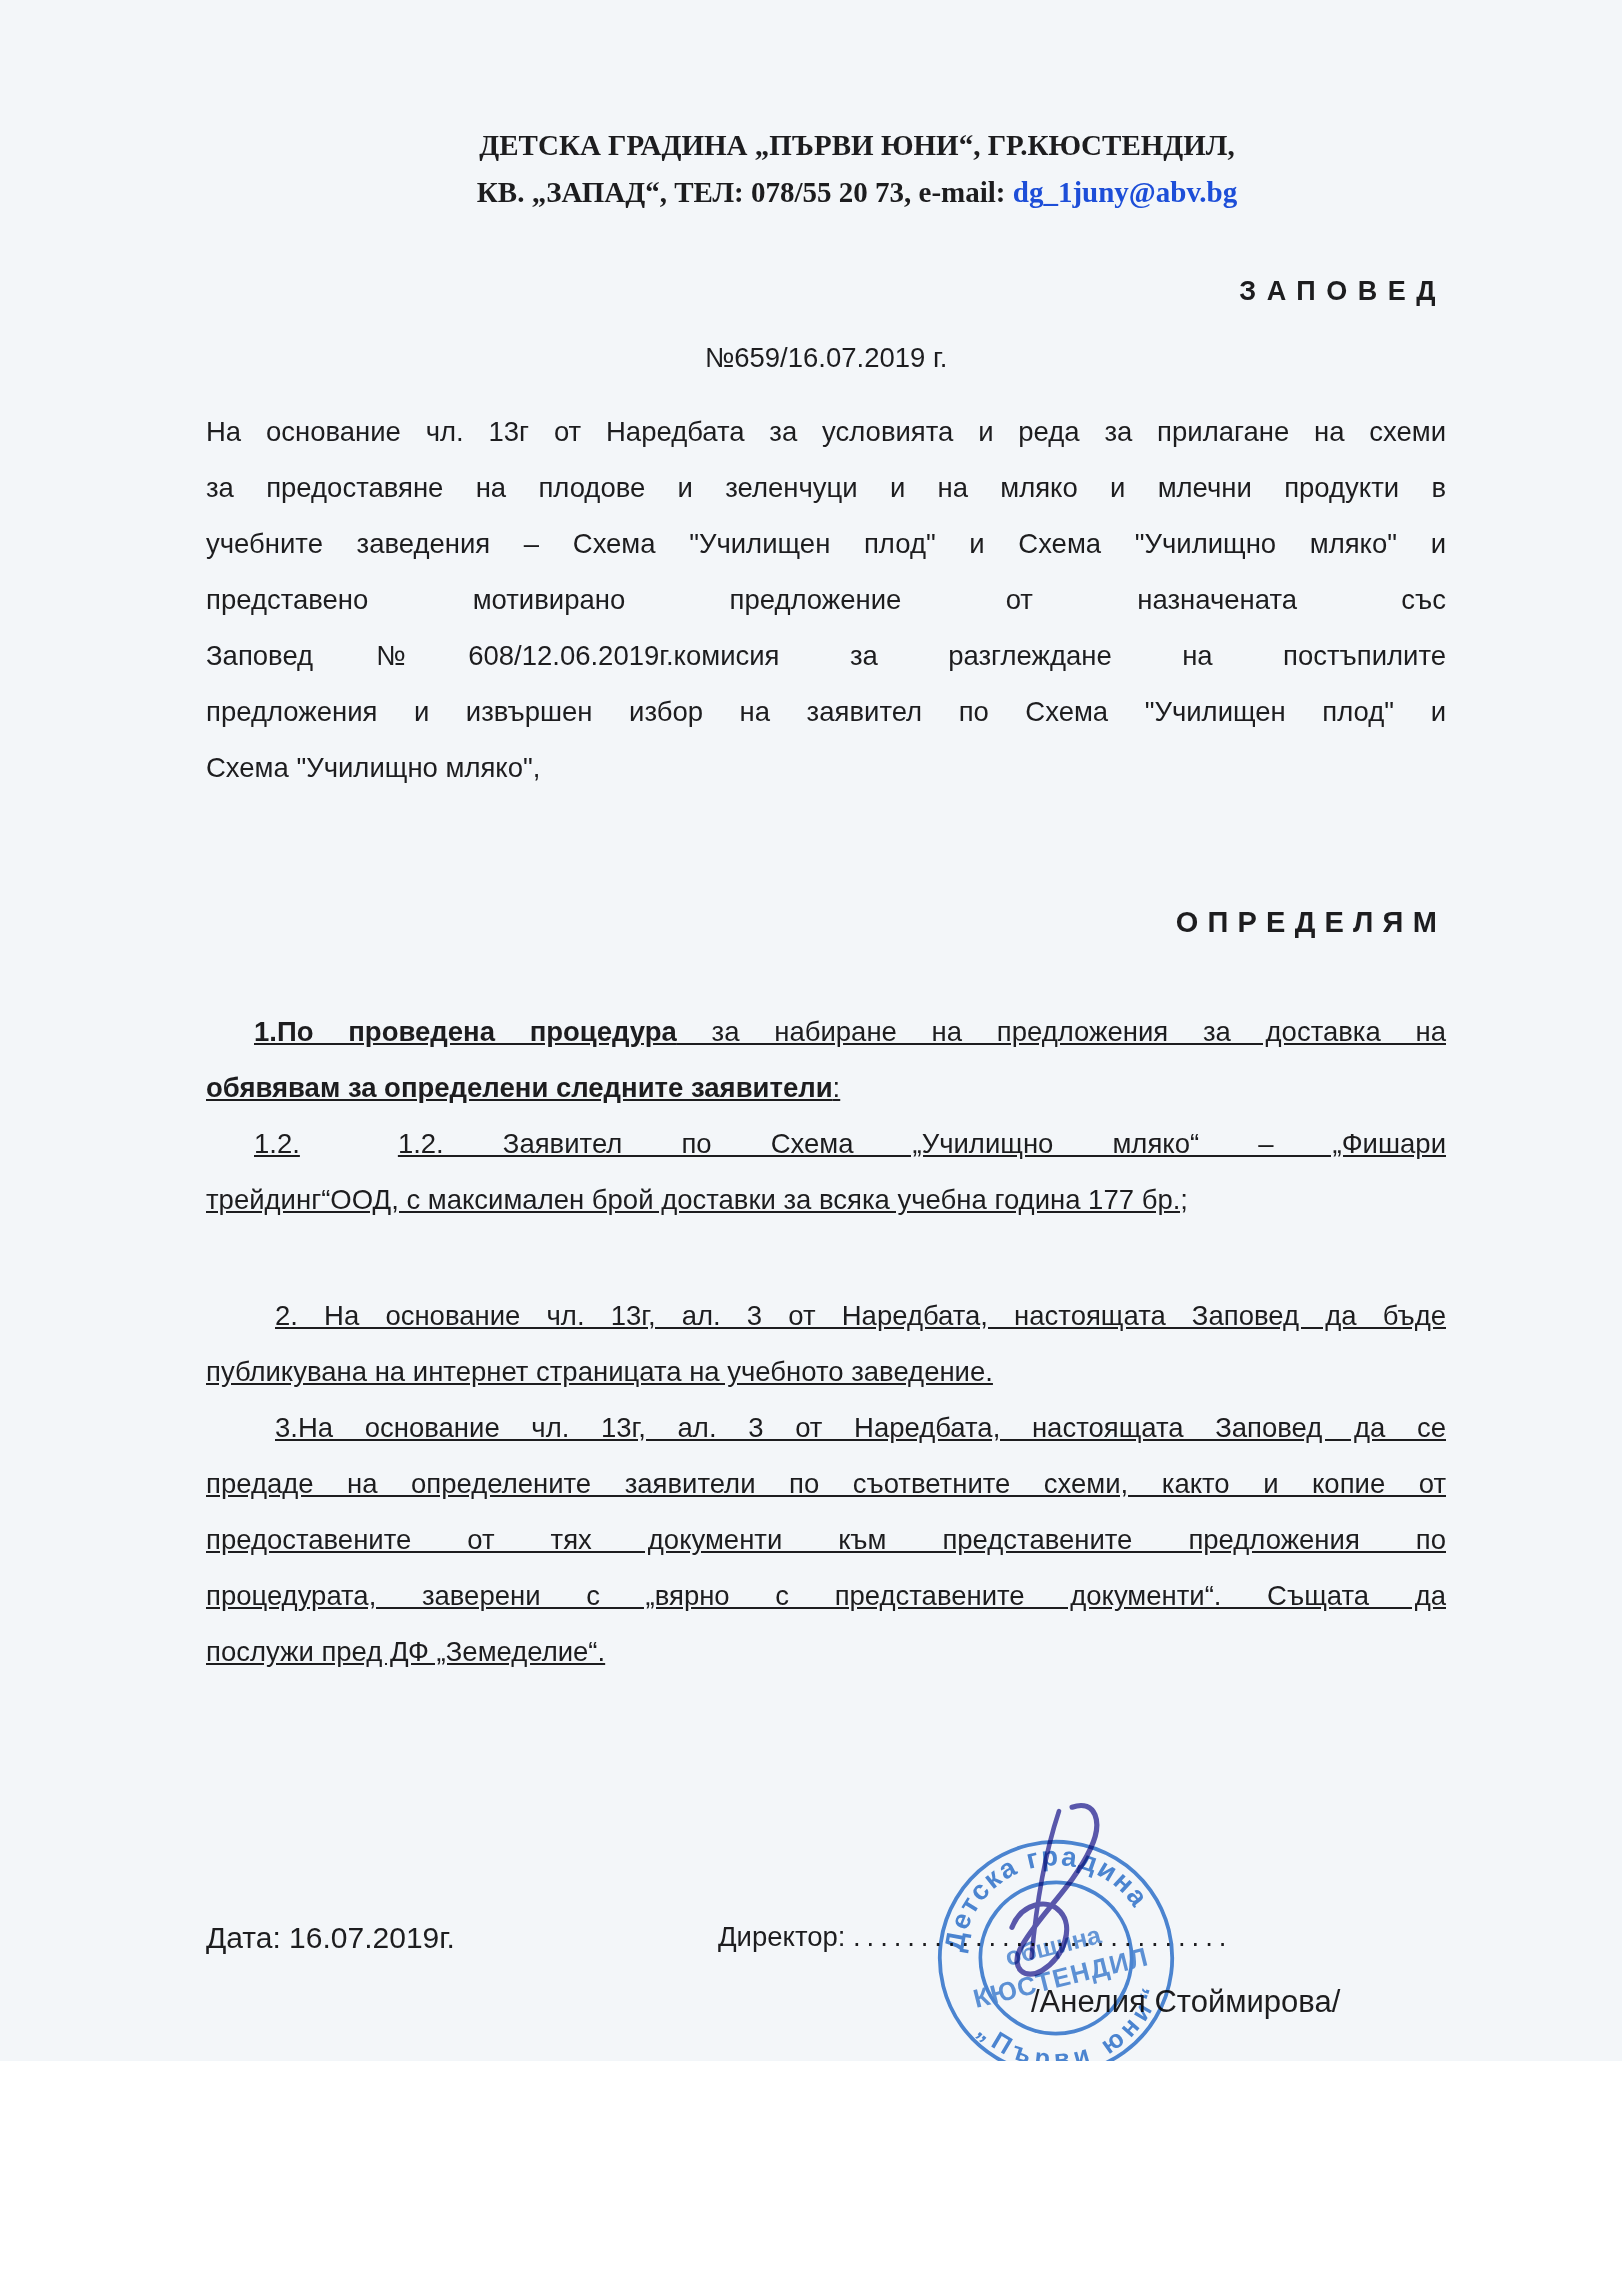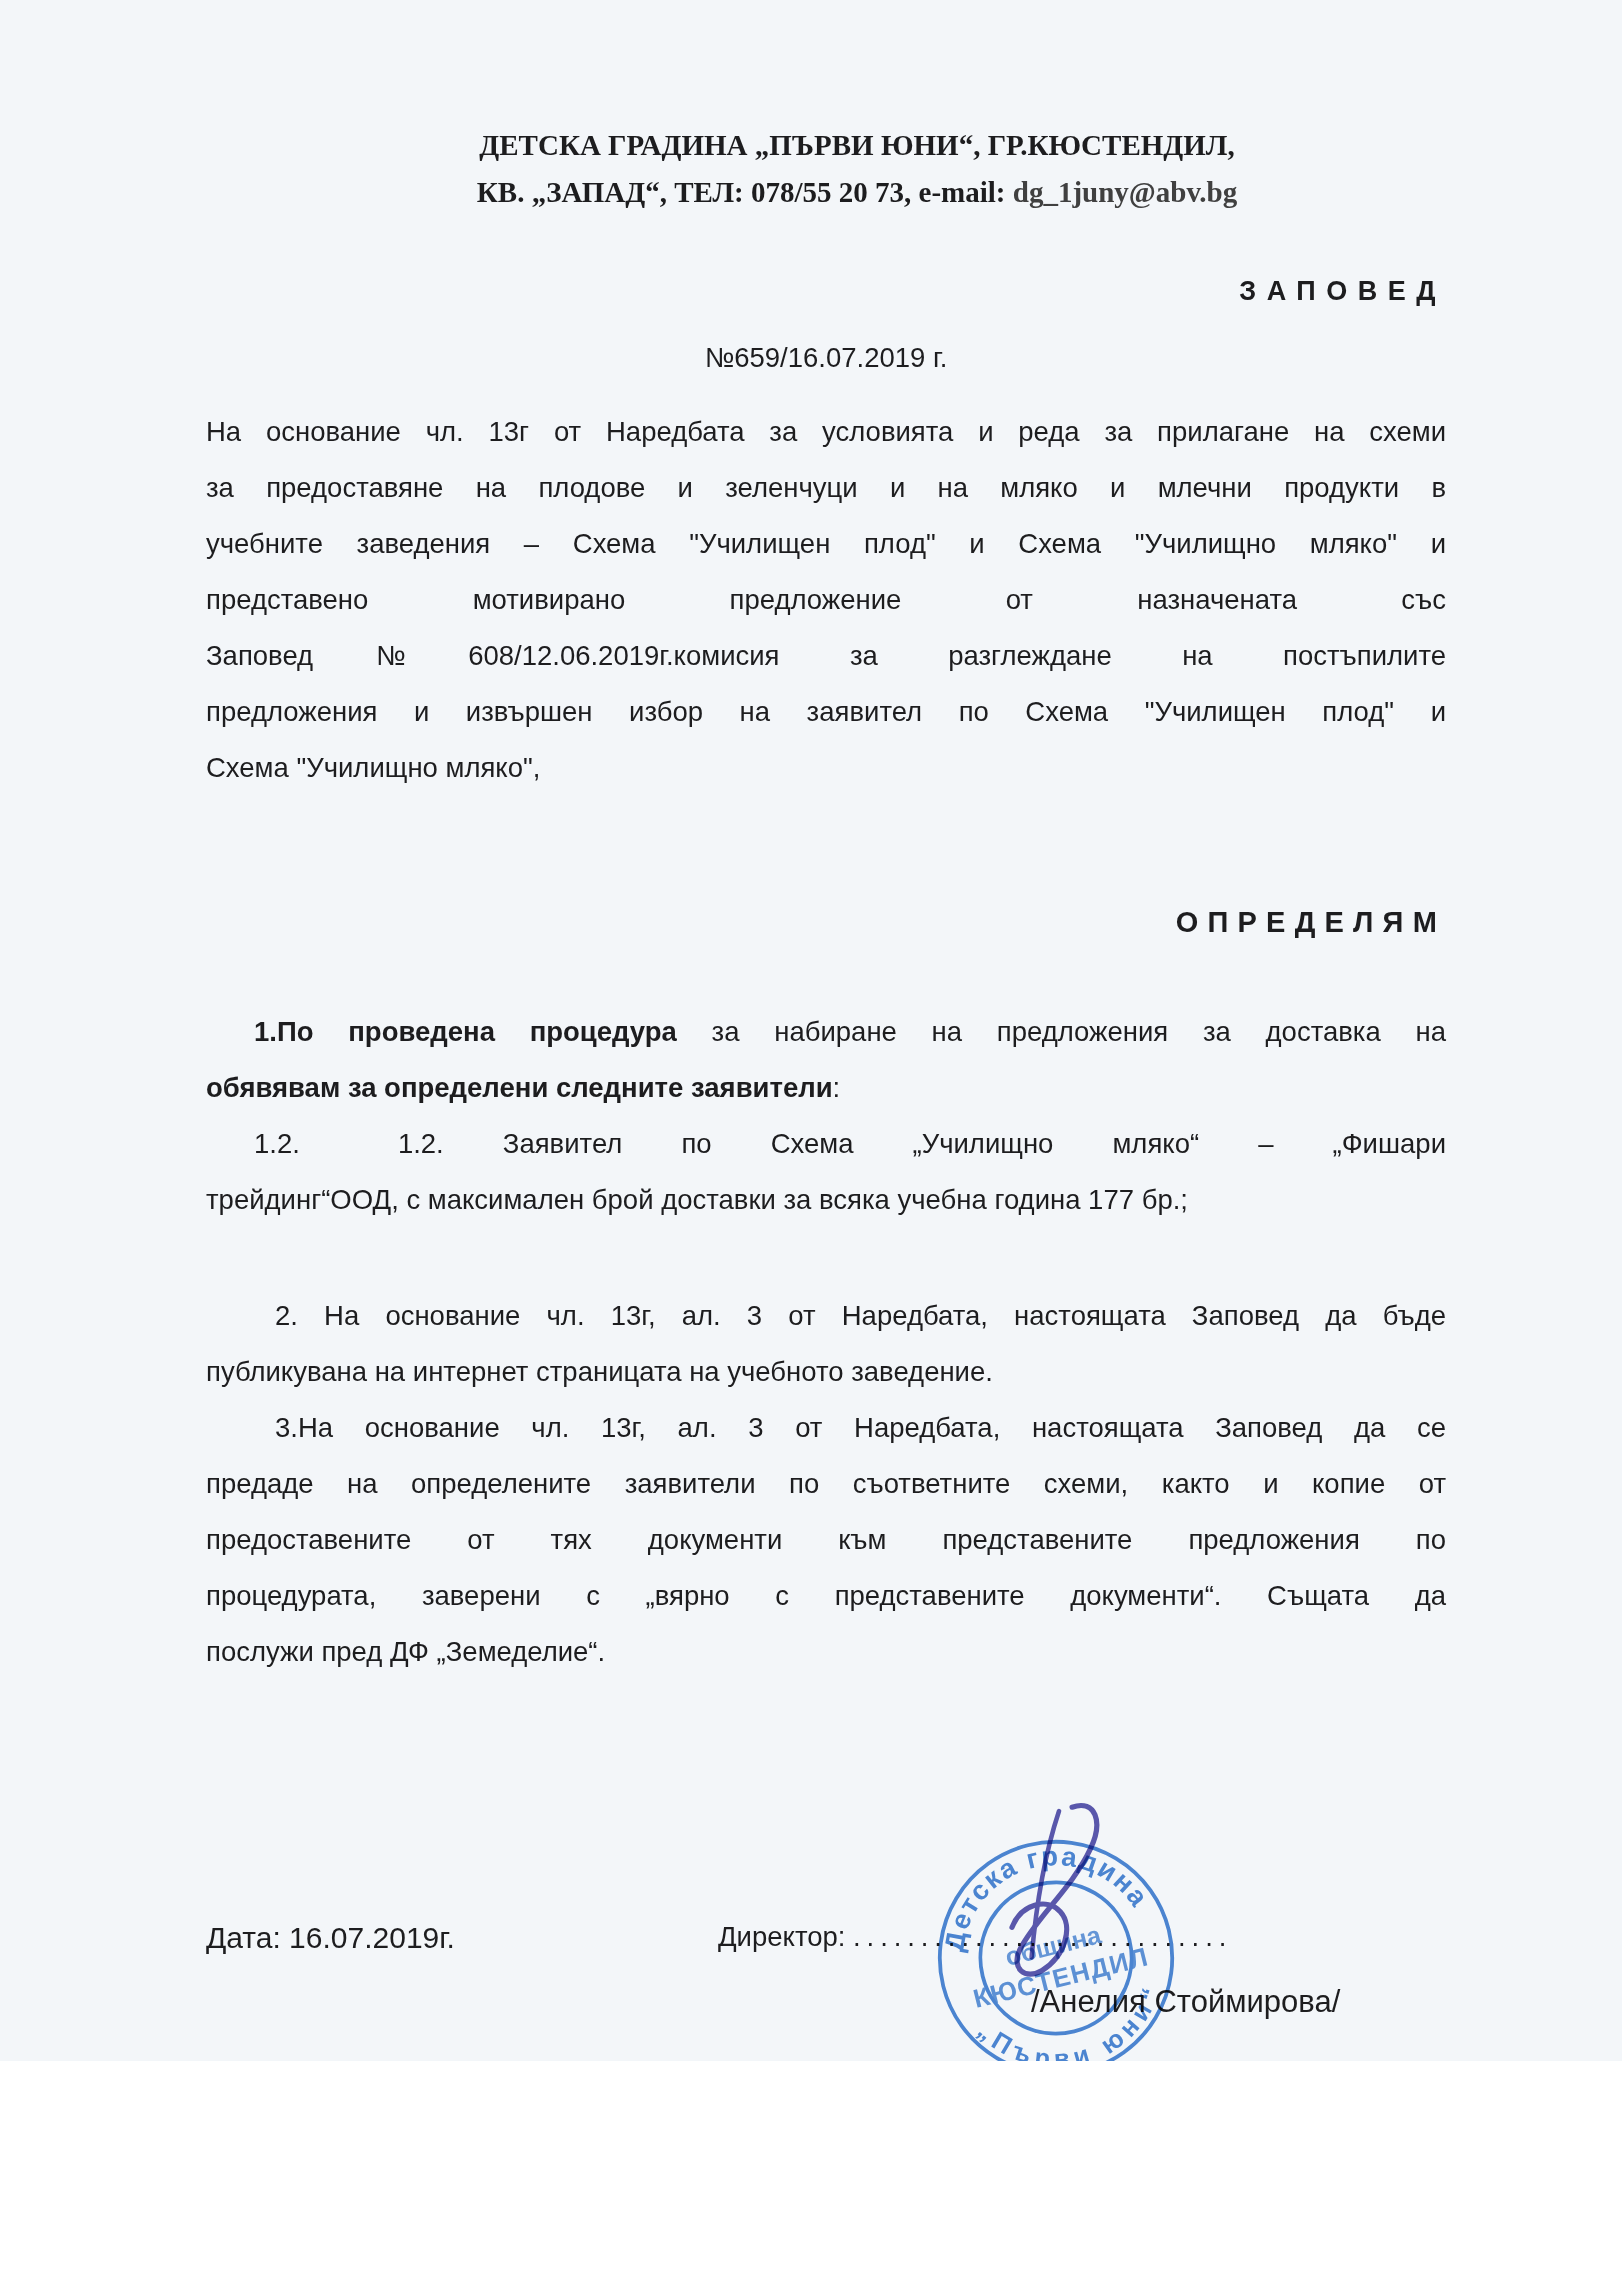--- a/index.html
+++ b/index.html
@@ -11,34 +11,34 @@
     color:#1d1d1f;
     overflow:hidden;
   }
   .content{position:absolute;left:206px;top:0;width:1240px;}
   .doc-header{
     margin-top:122px;padding-left:62px;
     text-align:center;
     font-family:"Liberation Serif",serif;
     font-weight:700;font-size:29px;line-height:47px;
   }
-  .email{color:#404040;text-decoration:none;cursor:pointer;}
+  .email{color:#1d4ed8;text-decoration:none;cursor:pointer;}
   .doc-title{
     margin-top:60px;text-align:right;
     font-weight:700;font-size:27px;
     letter-spacing:10.5px;text-indent:10.5px;
   }
   .doc-num{margin-top:35px;text-align:center;font-size:27.5px;}
   .doc-body{margin-top:30px;font-size:27.5px;line-height:56px;}
   .resolution{
     margin-top:109px;
     text-align:right;font-weight:700;font-size:29px;
     letter-spacing:9.2px;text-indent:9.2px;line-height:34px;
   }
-  .host2{margin-top:65px;}
+  .host2{margin-top:65px;text-decoration:underline;}
   .line{text-align:justify;}
   .line.jl{text-align-last:justify;}
   .ind1{text-indent:48px;}
   .ind2{text-indent:69px;}
   .gap{display:inline-block;width:98px;}
   .bseg{font-weight:700;}
   .tgap{margin-top:60px;}
   .date-line{position:absolute;left:206px;top:1921px;font-size:30px;}
   .director-line{position:absolute;left:718px;top:1921px;font-size:27.5px;white-space:nowrap;}
   .dots{letter-spacing:5.9px;}

